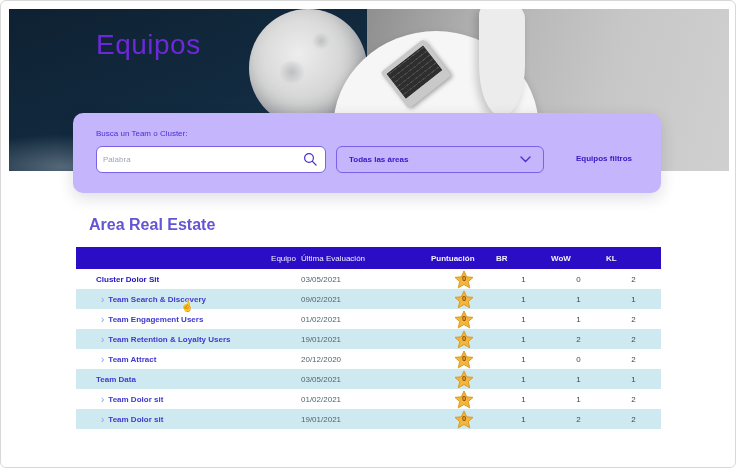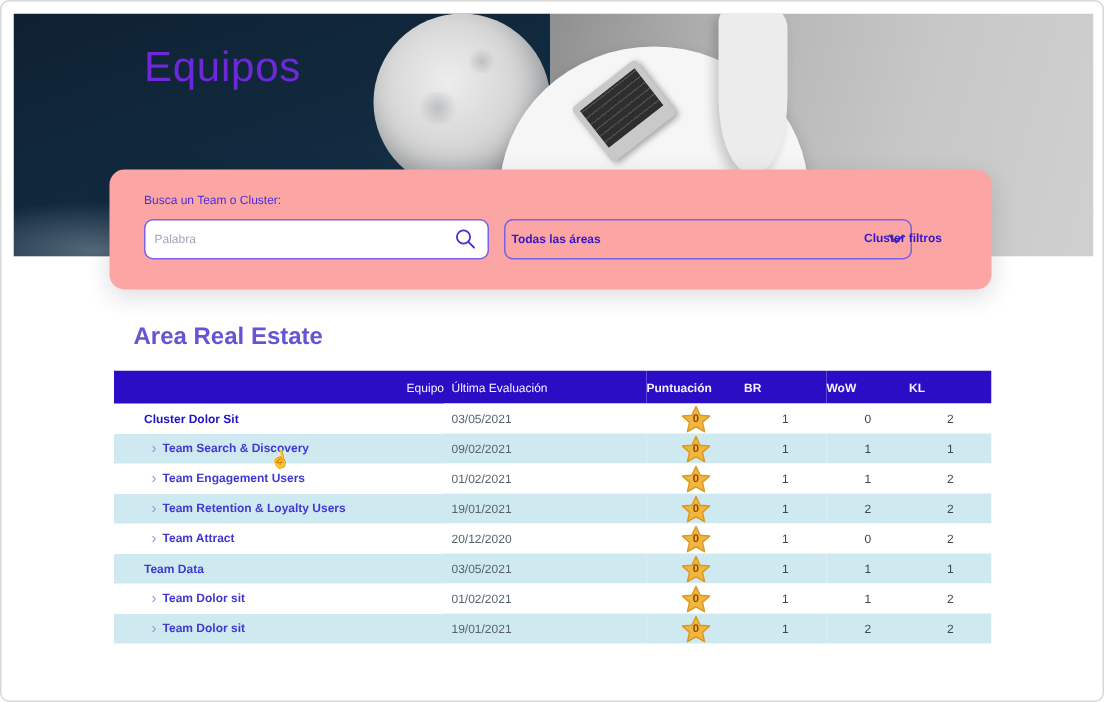--- a/index.html
+++ b/index.html
@@ -34,32 +34,32 @@
   .photo-laptop .keys{position:absolute;left:4px;top:5px;right:4px;bottom:10px;background:
      repeating-linear-gradient(0deg,#2e2e2e 0 4px,#4a4a4a 4px 5px),#333;}
   .photo-chair{position:absolute;left:112px;top:-6px;width:46px;height:112px;background:#ececec;
                border-radius:12px 16px 45% 45%;box-shadow:-3px 4px 8px rgba(0,0,0,.2);}
   .chair-leg1,.chair-leg2{position:absolute;background:#9b9b9b;width:3px;height:46px;}
   .chair-leg1{left:124px;top:104px;transform:rotate(18deg);}
   .chair-leg2{left:146px;top:104px;transform:rotate(-14deg);}
   .hero-title{position:absolute;left:87px;top:20px;color:#6d28d9;font-size:28px;font-weight:400;
               letter-spacing:.5px;}
   
-  .card{position:absolute;left:72px;top:112px;width:588px;height:80px;background:#fca5a5;
+  .card{position:absolute;left:72px;top:112px;width:588px;height:80px;background:#c4b5fd;
         border-radius:10px;box-shadow:0 5px 16px rgba(20,20,60,.14);z-index:5;}
   .card-label{position:absolute;left:23px;top:16px;font-size:8px;color:var(--accent);font-weight:400;}
   .search-wrap{position:absolute;left:23px;top:33px;width:230px;height:27px;}
   .search-input{width:100%;height:100%;border:1px solid #7b61e6;border-radius:6px;
                 padding:0 28px 0 6px;font-size:8px;color:#333;outline:none;
                 font-family:"Liberation Sans",sans-serif;}
   .search-input::placeholder{color:#a0a6ba;}
   .search-icon{position:absolute;right:9px;top:6px;width:14px;height:14px;}
-  .area-select{position:absolute;left:263px;top:33px;width:272px;height:27px;border:1px solid #7b61e6;
+  .area-select{position:absolute;left:263px;top:33px;width:208px;height:27px;border:1px solid #7b61e6;
                border-radius:6px;display:flex;align-items:center;justify-content:space-between;
-               padding:0 4px;cursor:pointer;}
+               padding:0 12px;cursor:pointer;}
   .area-select-value{font-size:8px;font-weight:700;color:var(--link-bold);}
   .clear-filters{position:absolute;left:503px;top:41px;font-size:8px;font-weight:700;
                  color:var(--link-bold);cursor:pointer;white-space:nowrap;}
   
   .section-heading{position:absolute;left:88px;top:215px;font-size:16px;font-weight:700;
                    color:var(--heading);}
   
   .table-wrap{position:absolute;left:75px;top:246px;width:585px;height:215px;overflow:hidden;}
   table{border-collapse:collapse;width:585px;table-layout:fixed;}
   thead th{background:var(--table-header-bg);color:#f2f1ff;font-size:8px;font-weight:400;
@@ -116,21 +116,21 @@
         <circle cx="6" cy="6" r="4.4" fill="none" stroke="#4a2fd0" stroke-width="1.2"></circle>
         <line x1="9.4" y1="9.4" x2="13" y2="13" stroke="#4a2fd0" stroke-width="1.2" stroke-linecap="round"></line>
       </svg>
     </div>
     <div class="area-select">
       <span class="area-select-value">Todas las áreas</span>
       <svg width="11" height="7" viewBox="0 0 11 7">
         <polyline points="1,1 5.5,5.5 10,1" fill="none" stroke="#4a2fd0" stroke-width="1.4" stroke-linecap="round" stroke-linejoin="round"></polyline>
       </svg>
     </div>
-    <div class="clear-filters">Cluster filtros</div>
+    <div class="clear-filters">Equipos filtros</div>
   </div>
 
   <div class="section-heading">Area Real Estate</div>
 
   <div class="table-wrap">
     <table>
       <colgroup>
         <col style="width:220px">
           <col style="width:135px">
           <col style="width:65px">

